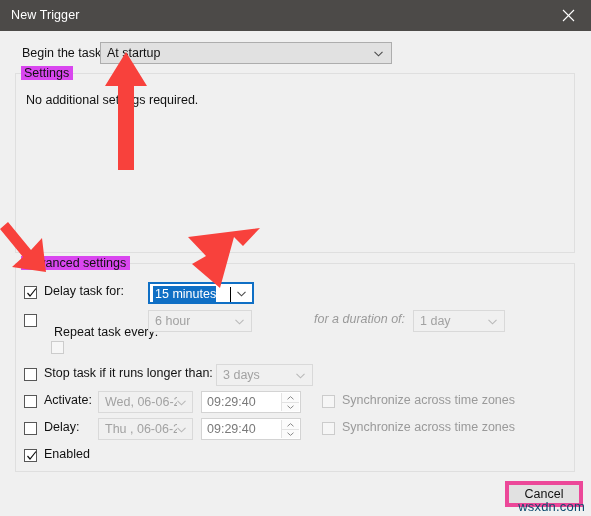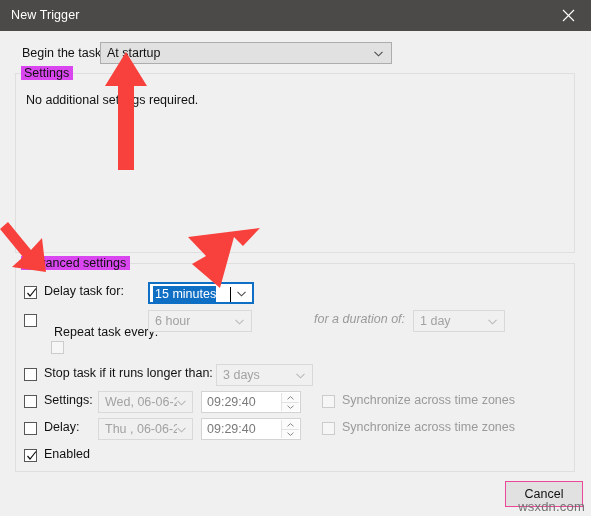--- a/index.html
+++ b/index.html
@@ -201,21 +201,21 @@
   .timefield .spinner .half.up { top: 0; border-bottom: 1px solid #e2e2e2; }
   .timefield .spinner .half.dn { top: 9px; }
 
   
   .dlgbtn {
     position: absolute;
     box-sizing: border-box;
     height: 26px;
     width: 78px;
     background: #e1e1e1;
-    border: 1px solid #ec4899;
+    border: 4px solid #ec4899;
     font-size: 12.5px;
     color: #111111;
     display: flex;
     align-items: center;
     justify-content: center;
     font-family: "Liberation Sans", sans-serif;
     padding: 0;
   }
   .dlgbtn.default {
     border: 2px solid #0f6fc5;
@@ -226,21 +226,21 @@
     position: absolute;
     pointer-events: none;
   }
 
   
   #watermark {
     position: absolute;
     right: 6px;
     bottom: 2px;
     font-size: 13px;
-    color: #737373;
+    color: #0c4a6e;
     font-family: "Liberation Sans", sans-serif;
     letter-spacing: .2px;
   }
 </style>
 </head>
 <body>
 
 <div id="dialog">
 
   <div id="titlebar">
@@ -319,21 +319,21 @@
     <div class="combo disabled" style="left:216px; top:333px; width:97px;">
       <div class="ctext">3 days</div>
       <span class="arrow" style="right:7px;">
         <svg width="9" height="6" viewBox="0 0 9 6">
             <polyline points="0.5,0.8 4.5,4.8 8.5,0.8" fill="none" stroke="#b9b9b9" stroke-width="1.1"></polyline>
           </svg>
       </span>
     </div>
 
     <div class="cbox" style="left:24px; top:364px;"></div>
-    <div class="lbl" style="left:44px; top:362px;">Settings:</div>
+    <div class="lbl" style="left:44px; top:362px;">Activate:</div>
     <div class="combo disabled" style="left:98px; top:360px; width:95px;">
       <div class="ctext" style="width:72px;">Wed, 06-06-20</div>
       <span class="arrow" style="right:6px;">
         <svg width="9" height="6" viewBox="0 0 9 6">
             <polyline points="0.5,0.8 4.5,4.8 8.5,0.8" fill="none" stroke="#b9b9b9" stroke-width="1.1"></polyline>
           </svg>
       </span>
     </div>
     <div class="timefield" style="left:201px; top:360px; width:100px;">
       <div class="ttext">09:29:40</div>

